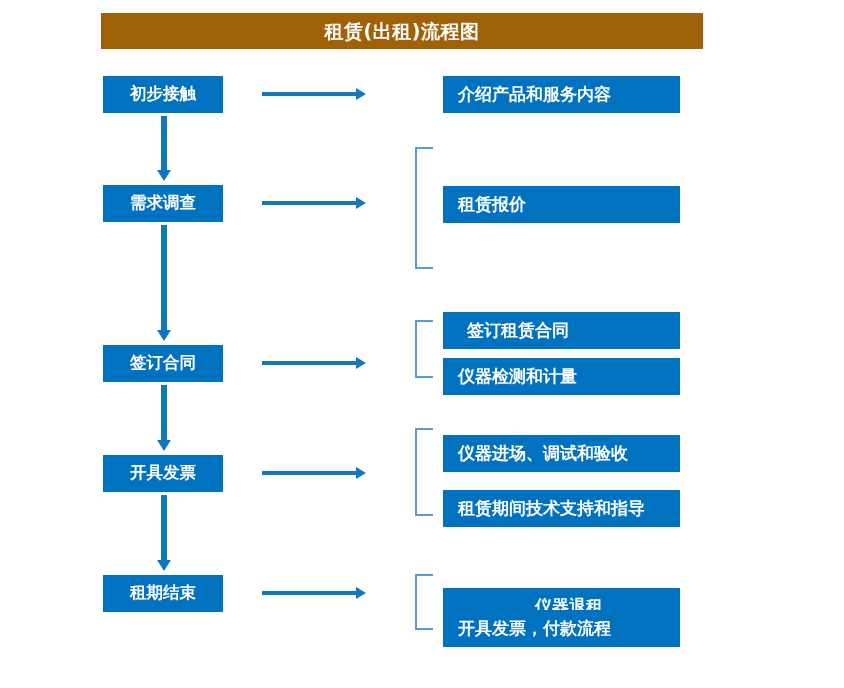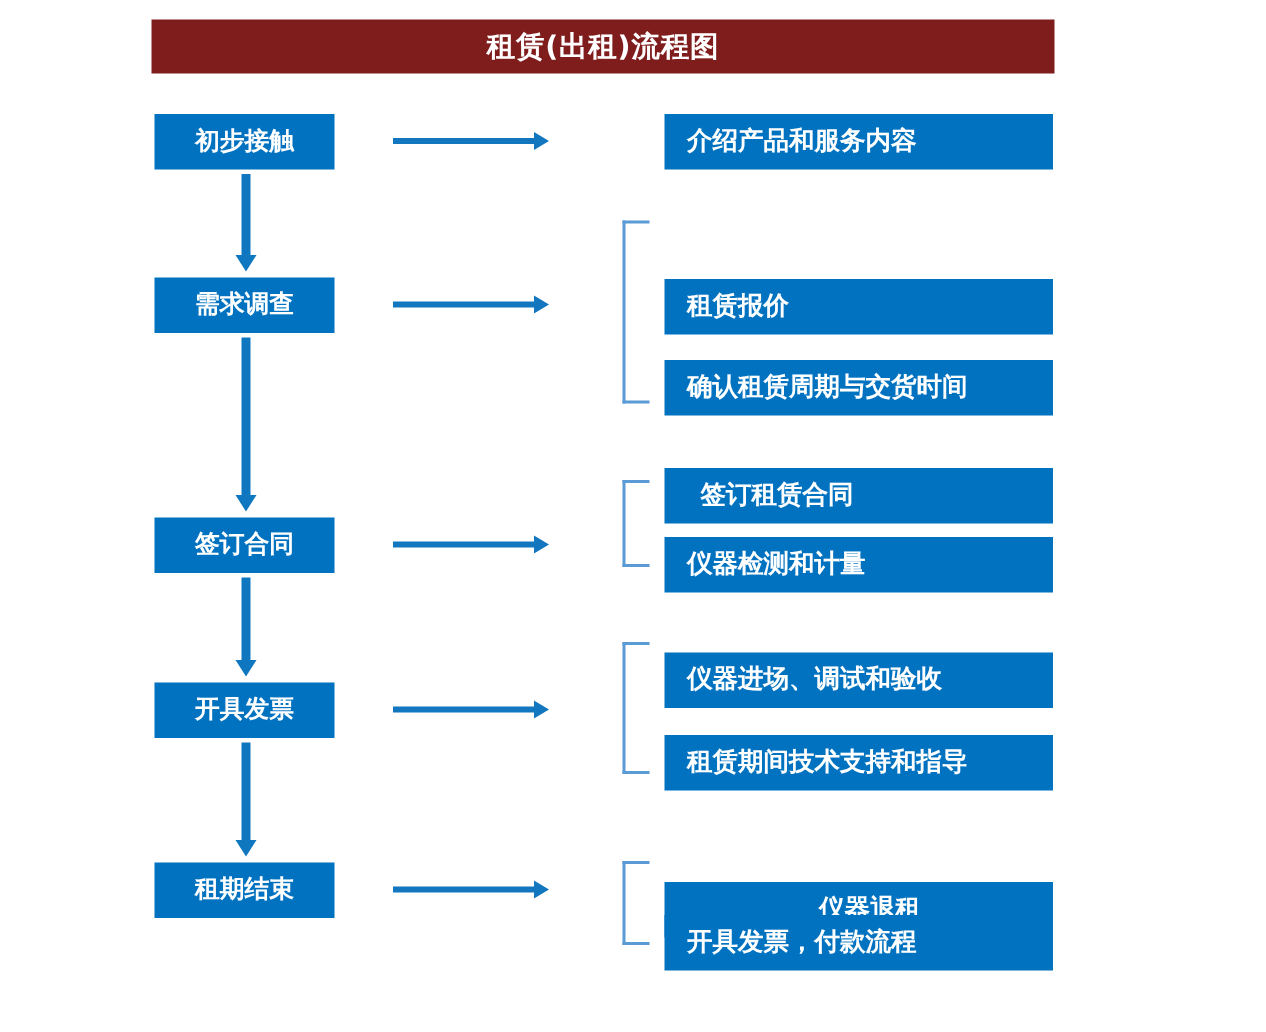--- a/index.html
+++ b/index.html
@@ -18,21 +18,21 @@
     overflow: hidden;
   }
 
   
   .title-bar {
     position: absolute;
     left: 101px;
     top: 13px;
     width: 602px;
     height: 36px;
-    background: #7f1d1d;
+    background: #a16207;
     display: flex;
     align-items: center;
     justify-content: center;
   }
   .title-bar .title-text {
     color: #ffffff;
     font-size: 19px;
     font-weight: bold;
     letter-spacing: 0.5px;
     line-height: 1;
@@ -59,21 +59,21 @@
     height: 37px;
     justify-content: center;
     font-family: Liberation Serif, serif;
   }
   .stage-box .box-text {
     font-size: 16.5px;
   }
 
   .detail-box {
     left: 443px;
-    width: 259px;
+    width: 237px;
     height: 37px;
     justify-content: flex-start;
     padding-left: 15px;
   }
   .detail-box .box-text {
     font-size: 17px;
   }
 
   
   .v-arrow {
@@ -211,23 +211,20 @@
 
   <div class="box detail-box" style="top:76px;">
     <span class="box-text">介绍产品和服务内容</span>
   </div>
 
 
   <div class="box detail-box" style="top:186px;">
     <span class="box-text">租赁报价</span>
   </div>
 
-  <div class="box detail-box" style="top:240px;">
-    <span class="box-text">确认租赁周期与交货时间</span>
-  </div>
 
   <div class="box detail-box" style="top:312px;padding-left:24px;">
     <span class="box-text">签订租赁合同</span>
   </div>
 
   <div class="box detail-box" style="top:358px;">
     <span class="box-text">仪器检测和计量</span>
   </div>
 
   <div class="box detail-box" style="top:435px;">

